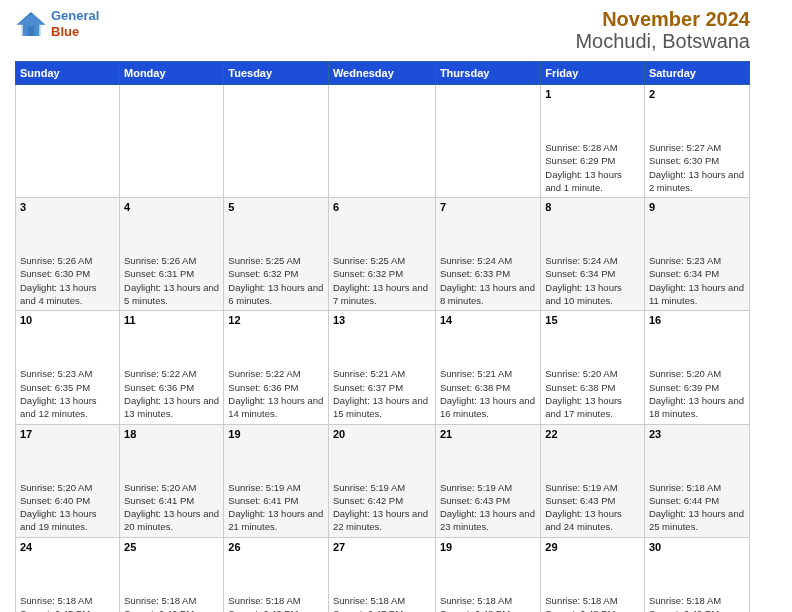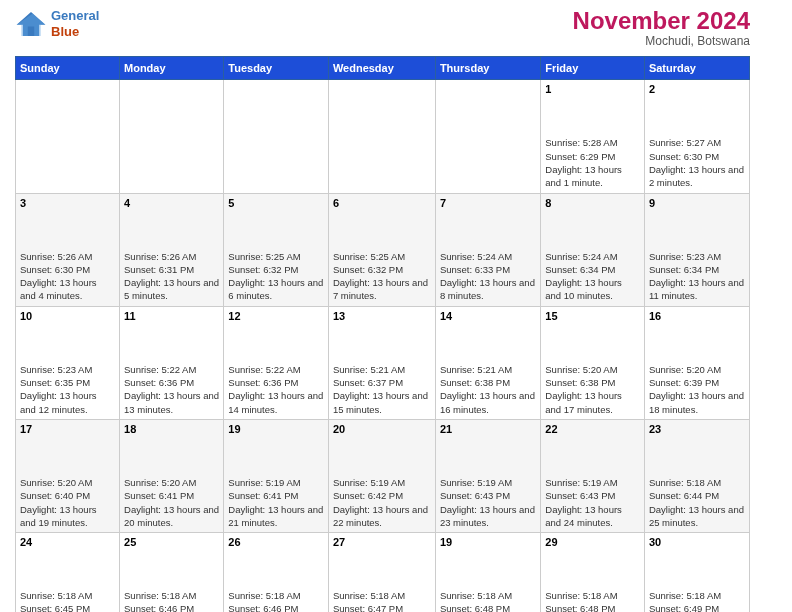--- a/index.html
+++ b/index.html
@@ -36,27 +36,27 @@
       color: #3a7abf;
     }
     .logo-icon {
       width: 32px;
       height: 28px;
     }
     .title-block {
       text-align: right;
     }
     .main-title {
-      font-size: 24px;
+      font-size: 20px;
       font-weight: bold;
-      color: #be185d;
+      color: #a16207;
       line-height: 1.1;
     }
     .subtitle {
-      font-size: 12px;
+      font-size: 20px;
       color: #555;
     }
     .calendar {
       width: 100%;
       border-collapse: collapse;
       font-size: 10.5px;
     }
     .calendar thead tr th {
       background: #1d4ed8;
       color: #fff;

